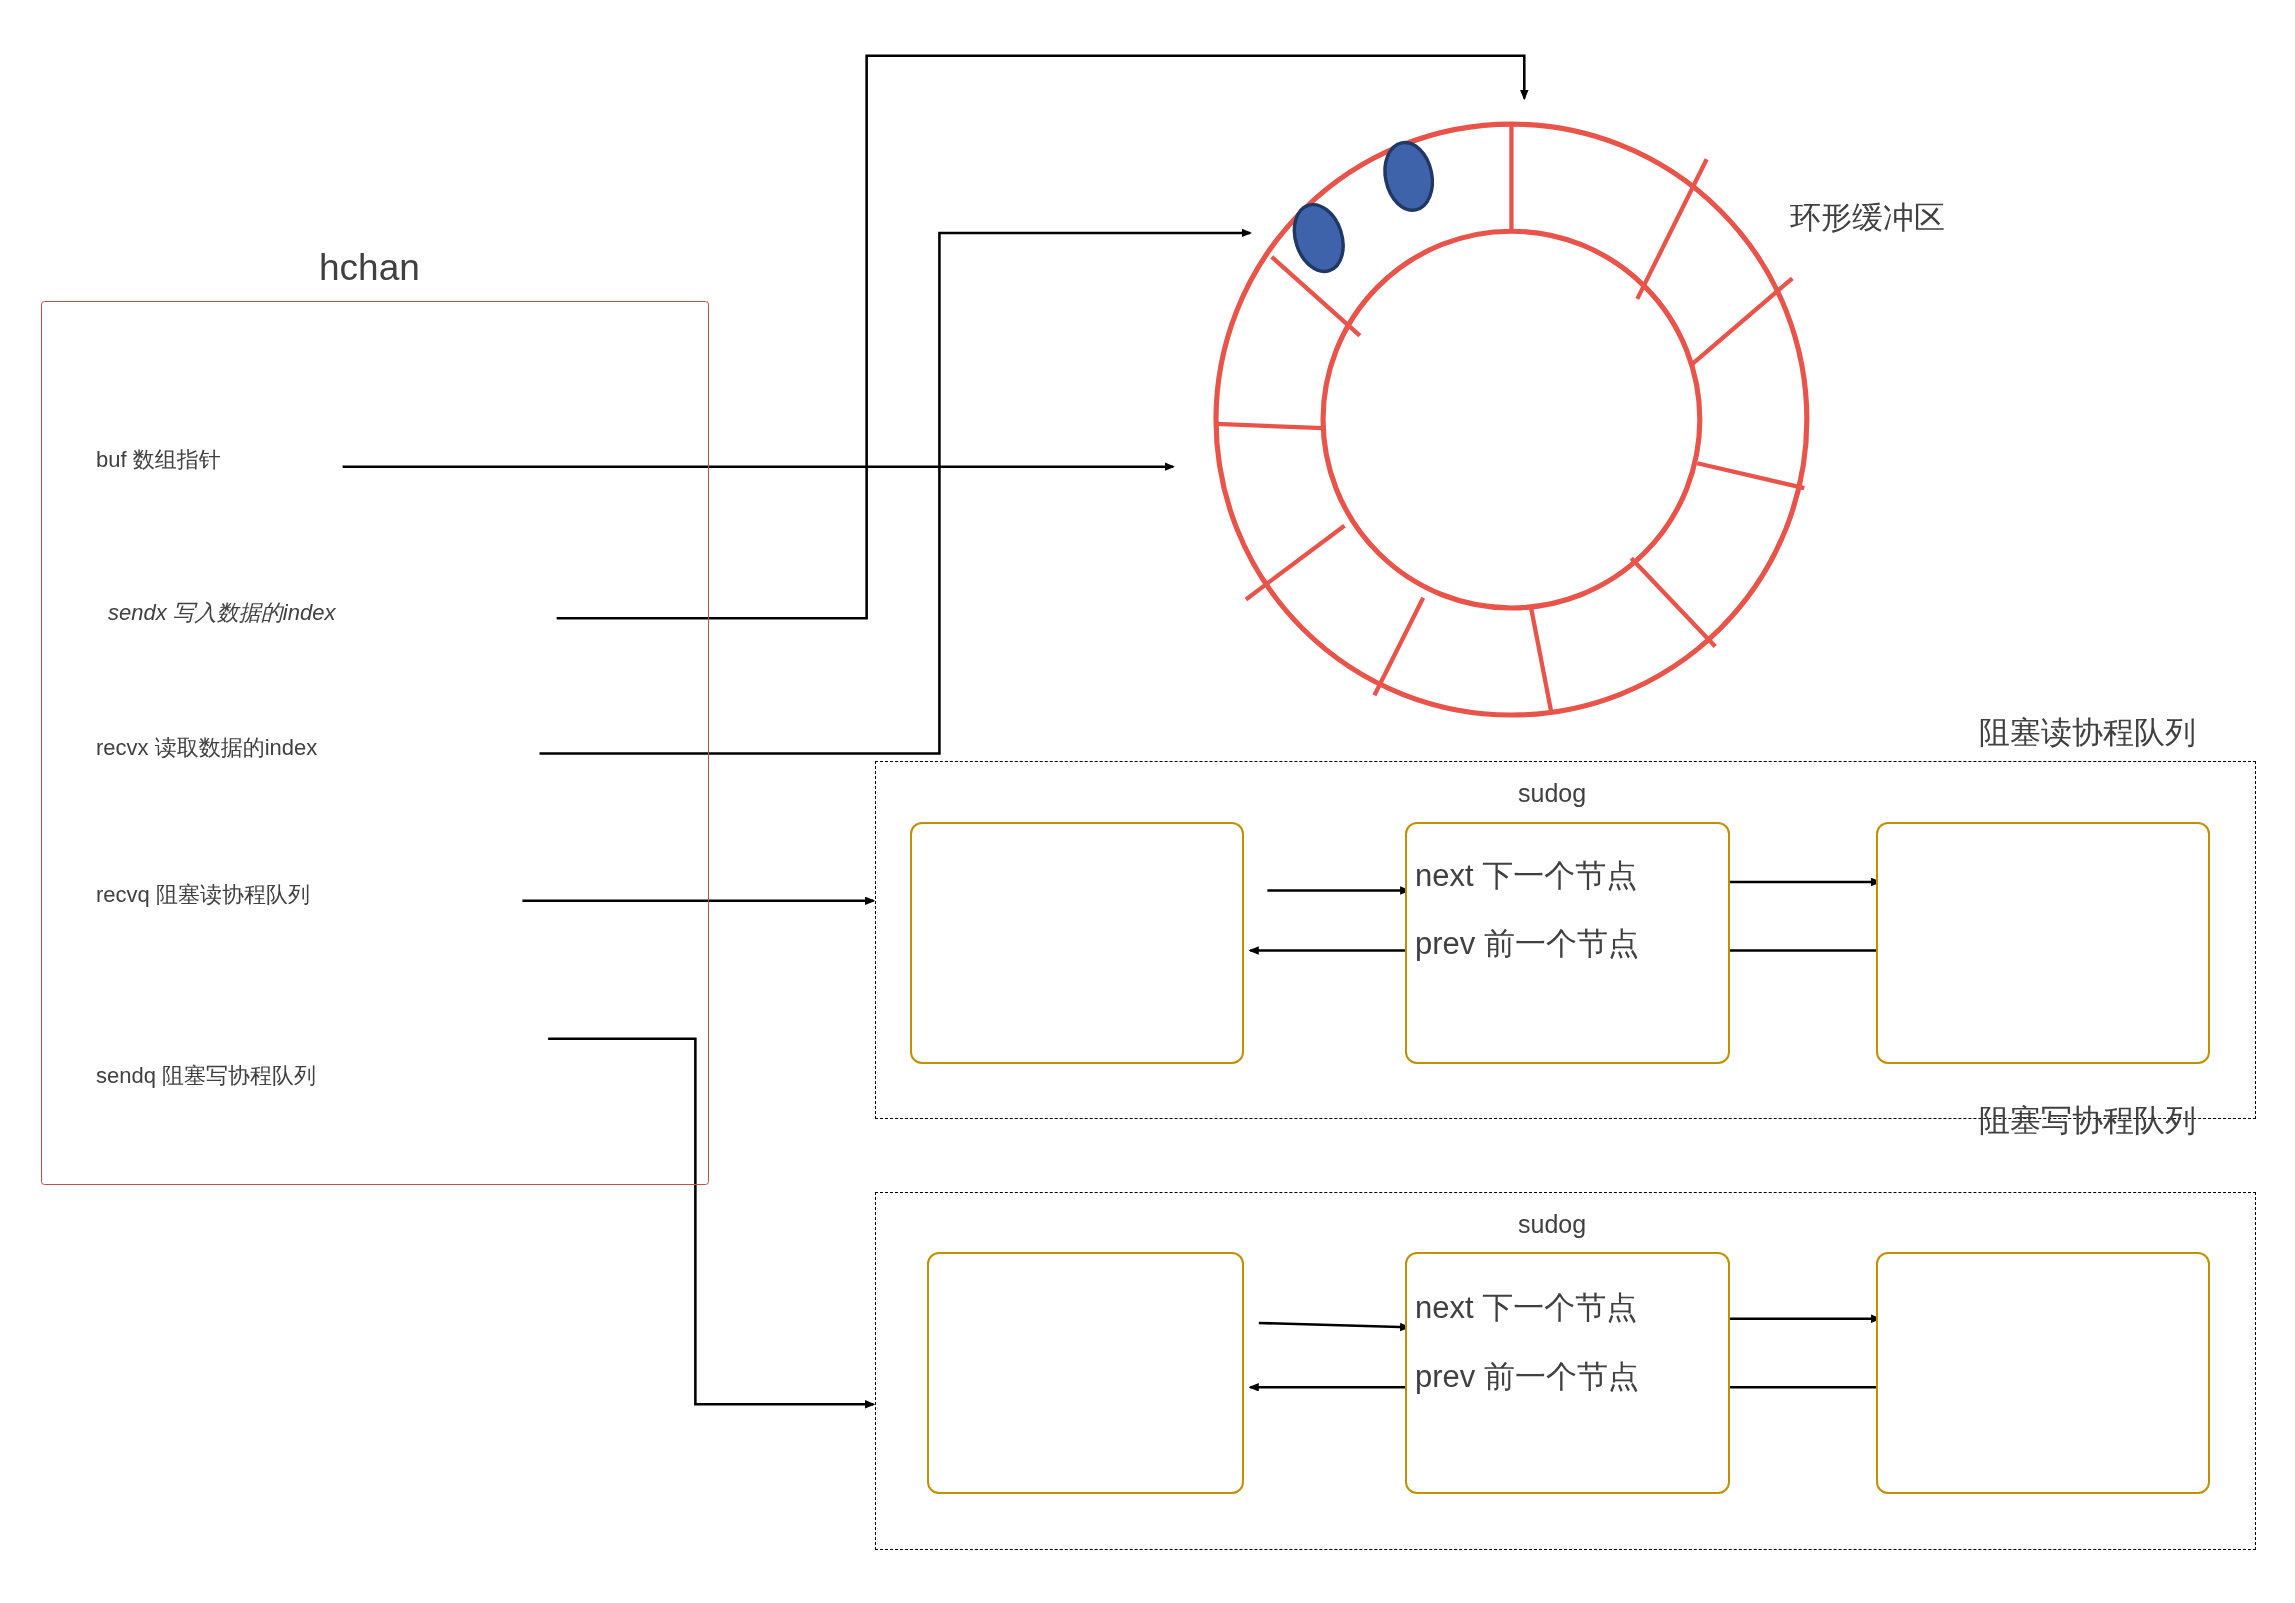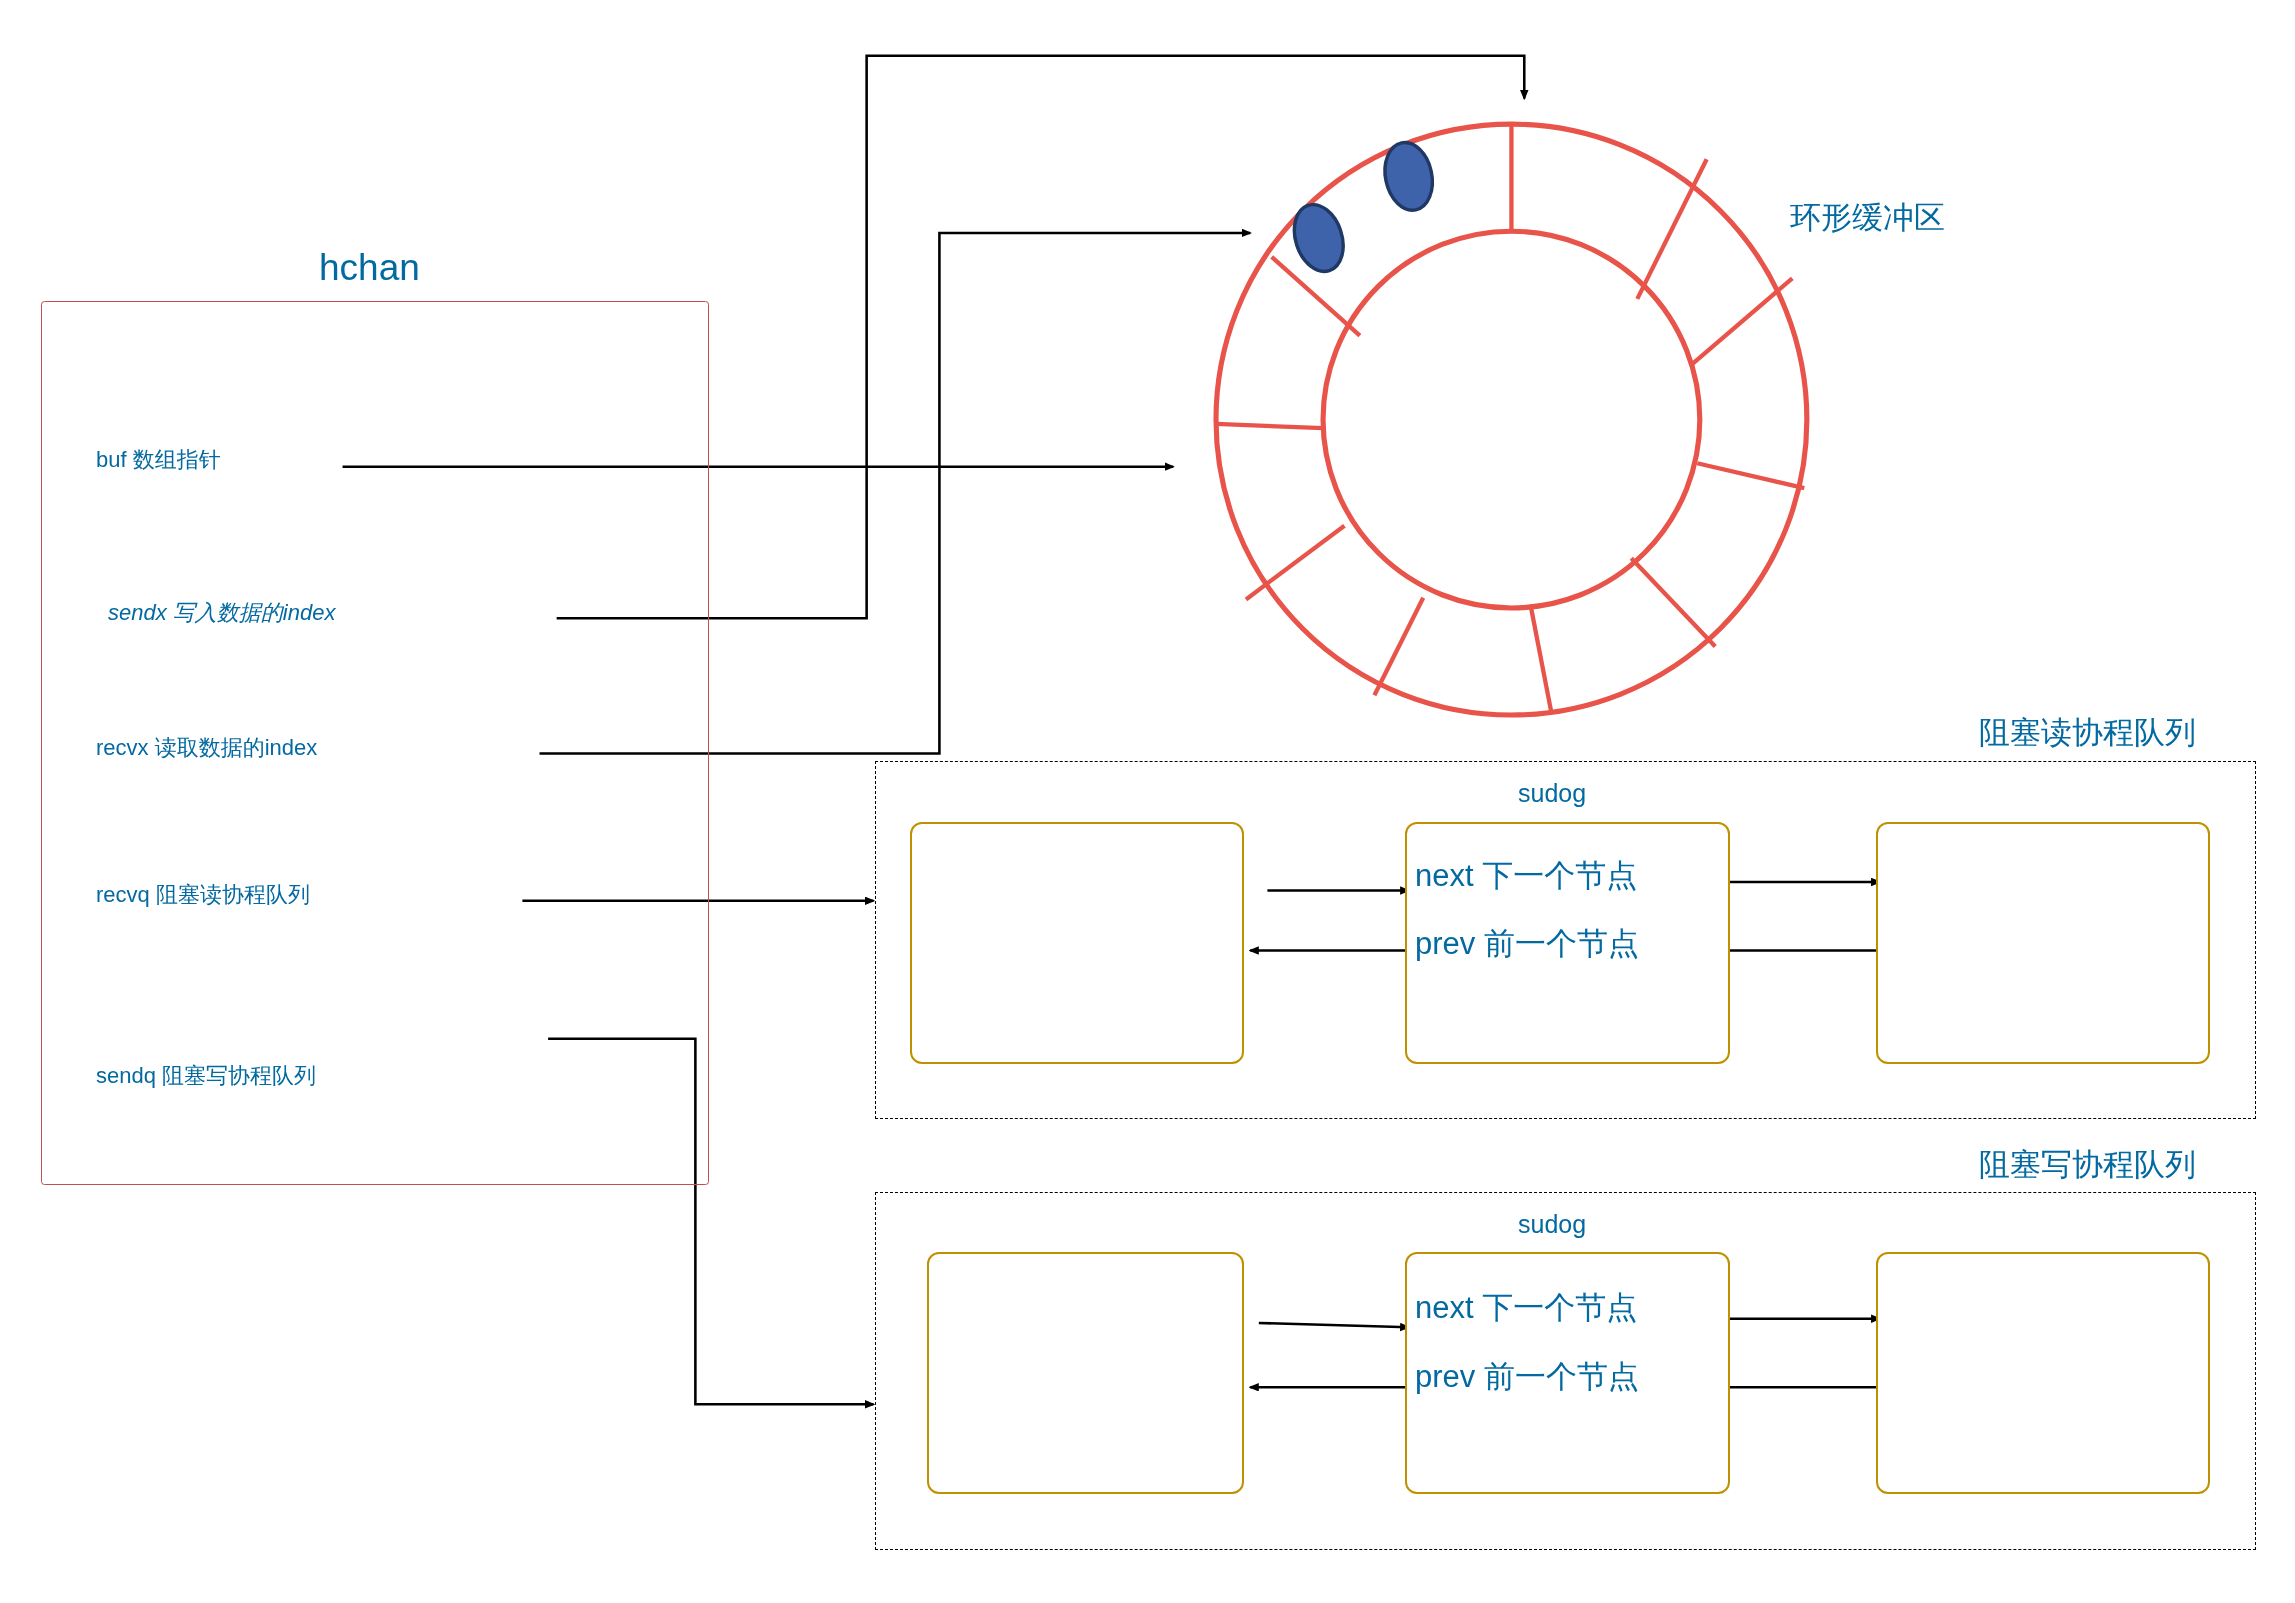--- a/index.html
+++ b/index.html
@@ -21,21 +21,21 @@
     position: absolute;
     left: 0;
     top: 0;
     width: 2295px;
     height: 1603px;
     pointer-events: none;
   }
   .lbl {
     position: absolute;
     font-family: "Liberation Sans", sans-serif;
-    color: #0369a1;
+    color: #404040;
     white-space: nowrap;
     line-height: 1.2;
   }
   .box-outline {
     position: absolute;
     box-sizing: border-box;
   }
   .hchan-box {
     border: 1.7px solid #c0504d;
     border-radius: 3.4px;
@@ -146,21 +146,21 @@
   <div class="lbl region-label" style="left:1979px; top:714px;">阻塞读协程队列</div>
   <div class="lbl sudog-label" style="left:1518px; top:778px;">sudog</div>
 
   <div class="box-outline sudog-node" style="left:910px; top:822px; width:334px; height:242px;"></div>
   <div class="box-outline sudog-node" style="left:1405px; top:822px; width:325px; height:242px;"></div>
   <div class="lbl node-text" style="left:1415px; top:857px;">next 下一个节点</div>
   <div class="lbl node-text" style="left:1415px; top:925px;">prev 前一个节点</div>
   <div class="box-outline sudog-node" style="left:1876px; top:822px; width:334px; height:242px;"></div>
 
   <div class="box-outline dashed-box" style="left:875px; top:1192px; width:1381px; height:358px;"></div>
-  <div class="lbl region-label" style="left:1979px; top:1146px;">阻塞写协程队列</div>
+  <div class="lbl region-label" style="left:1979px; top:1102px;">阻塞写协程队列</div>
   <div class="lbl sudog-label" style="left:1518px; top:1209px;">sudog</div>
 
   <div class="box-outline sudog-node" style="left:927px; top:1252px; width:317px; height:242px;"></div>
   <div class="box-outline sudog-node" style="left:1405px; top:1252px; width:325px; height:242px;"></div>
   <div class="lbl node-text" style="left:1415px; top:1289px;">next 下一个节点</div>
   <div class="lbl node-text" style="left:1415px; top:1358px;">prev 前一个节点</div>
   <div class="box-outline sudog-node" style="left:1876px; top:1252px; width:334px; height:242px;"></div>
 
 </div>
 

